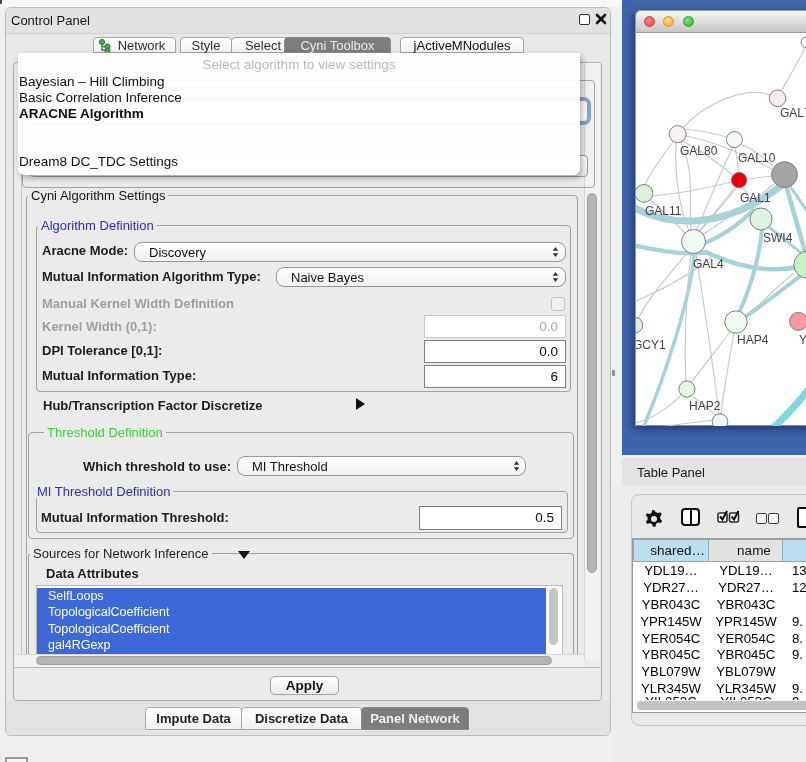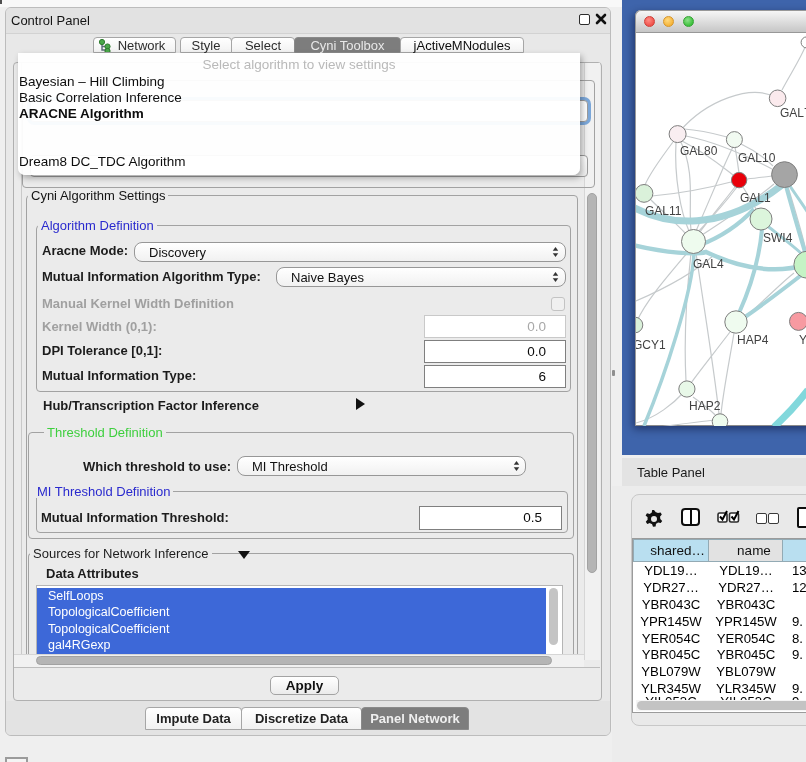--- a/index.html
+++ b/index.html
@@ -4,21 +4,21 @@
 html,body{margin:0;padding:0}
 body{width:806px;height:762px;position:relative;overflow:hidden;background:#efefef;
   font-family:"Liberation Sans", sans-serif;-webkit-font-smoothing:antialiased}
 .abs{position:absolute}
 .lbl{position:absolute;font-size:13px;font-weight:bold;color:#1c1c1c;white-space:nowrap}
 .dlbl{position:absolute;font-size:13px;font-weight:bold;color:#a0a0a0;white-space:nowrap}
 .gb{position:absolute;border:1px solid #a2a2a2;border-radius:4px;box-sizing:border-box}
 .gl{position:absolute;font-size:13px;line-height:13px;background:#ebebeb;padding:0 3px;white-space:nowrap}
 .combo{position:absolute;background:linear-gradient(#ffffff,#f1f1f1);border:1px solid #979797;border-radius:8px;box-sizing:border-box;font-size:13px;color:#111}
 .combo span{position:absolute;left:14px;top:2px;white-space:nowrap}
-.fld{position:absolute;background:#fff;border:1px solid #7f7f7f;box-sizing:border-box;font-size:13.5px;color:#0a0a0a;text-align:right;padding-right:19px}
+.fld{position:absolute;background:#fff;border:1px solid #7f7f7f;box-sizing:border-box;font-size:13.5px;color:#0a0a0a;text-align:right;padding-right:7px}
 .tab{position:absolute;box-sizing:border-box;height:16px;border:1px solid #a6a6a6;border-radius:4px 4px 0 0;background:linear-gradient(#ffffff,#f2f2f2);font-size:13px;color:#2d2d2d;text-align:center;line-height:15px;white-space:nowrap}
 .seltab{background:#7d7d7d;color:#e4e4e4;border-color:#8a8a8a}
 .btab{position:absolute;box-sizing:border-box;height:23px;border:1px solid #a6a6a6;border-radius:4px 4px 0 0;background:linear-gradient(#ffffff,#f1f1f1);font-size:13px;font-weight:bold;color:#222;text-align:center;line-height:22px;white-space:nowrap}
 .btab.seltab,.tab.seltab{background:#7d7d7d;color:#e8e8e8;border-color:#8a8a8a}
 .carr{position:absolute;width:7px;height:12px}
 .ditem{position:absolute;left:1px;right:1px;height:16px;font-size:13.5px;color:#0d0d0d;white-space:nowrap}
 .li{position:absolute;left:0;width:498px;height:16.3px;background:#3d68d8;color:#fff;font-size:12.5px;line-height:16px;padding-left:11px}
 .netlab{font-size:12px;fill:#424242;font-family:"Liberation Sans",sans-serif}
 .trow{position:absolute;font-size:13.2px;color:#000;white-space:nowrap}
 </style></head>
@@ -37,21 +37,21 @@
   </svg>
 
 <div class="tab" style="left:93px;top:37px;width:83px"><svg class="abs" style="left:5px;top:1px" width="12" height="13" viewBox="0 0 12 13">
       <path d="M3 4 V11 H8 M3 7.5 H7" stroke="#5c6b7a" stroke-width="1.4" fill="none"></path>
       <circle cx="3" cy="3" r="2.6" fill="#4aa84a" stroke="#2d7a2d"></circle>
       <circle cx="8.5" cy="7.5" r="2.6" fill="#4aa84a" stroke="#2d7a2d"></circle>
       <circle cx="8.5" cy="12" r="2.6" fill="#4aa84a" stroke="#2d7a2d"></circle>
     </svg><span style="margin-left:14px">Network</span></div>
 <div class="tab" style="left:180px;top:37px;width:52px">Style</div>
 <div class="tab" style="left:231px;top:37px;width:64px">Select</div>
-<div class="tab seltab" style="left:294px;top:37px;width:107px">Cyni Toolbox</div>
+<div class="tab seltab" style="left:284px;top:37px;width:107px">Cyni Toolbox</div>
 <div class="tab" style="left:400px;top:37px;width:124px;color:#0e0e0e">jActiveMNodules</div>
 
 <div class="abs" style="left:13px;top:62px;width:589px;height:639px;background:#ebebeb;border:1px solid #b0b0b0;border-radius:4px;box-sizing:border-box"></div>
 
 <div class="gb" style="left:22px;top:80px;width:573px;height:108px;z-index:2"></div>
 <div class="abs" style="left:30px;top:100px;width:558px;height:22px;background:#fdfdfd;border:1px solid #9b9b9b;border-radius:4px;box-sizing:border-box;box-shadow:0 0 0 3px #7ba7d9;z-index:2"></div>
 <div class="abs" style="left:30px;top:155px;width:558px;height:22px;background:linear-gradient(#fdfdfd,#ededed);border:1px solid #9b9b9b;border-radius:4px;box-sizing:border-box;z-index:2"></div>
 
 <div class="abs" style="left:584px;top:63px;width:16px;height:597px;background:#f1f1f1;border-left:1px solid #d6d6d6;box-sizing:border-box"></div>
 <div class="abs" style="left:587px;top:193px;width:10px;height:380px;background:#b5b5b5;border:1px solid #a2a2a2;border-radius:6px;box-sizing:border-box"></div>
@@ -84,21 +84,21 @@
 
 <svg class="carr" style="left:552px;top:246px" viewBox="0 0 9 13">
     <path d="M4.5 0 L8 5 H1 Z" fill="#333"></path>
     <path d="M4.5 13 L1 8 H8 Z" fill="#333"></path>
   </svg>
 <svg class="carr" style="left:552px;top:271px" viewBox="0 0 9 13">
     <path d="M4.5 0 L8 5 H1 Z" fill="#333"></path>
     <path d="M4.5 13 L1 8 H8 Z" fill="#333"></path>
   </svg>
 
-<div class="lbl" style="left:43px;top:398px">Hub/Transcription Factor Inference</div>
+<div class="lbl" style="left:43px;top:398px">Hub/Transcription Factor Discretize</div>
 <div class="abs" style="left:356px;top:398px;width:0;height:0;border-left:9px solid #111;border-top:6.5px solid transparent;border-bottom:6.5px solid transparent"></div>
 
 <div class="gb" style="left:28px;top:432px;width:546px;height:107px"></div>
 <div class="gl" style="left:44px;top:426px;color:#3ecf3e">Threshold Definition</div>
 <div class="lbl" style="left:83px;top:459px">Which threshold to use:</div>
 <div class="combo" style="left:237px;top:456px;width:289px;height:20px">
     <span>MI Threshold</span>
   </div>
 
 <svg class="carr" style="left:513px;top:460px" viewBox="0 0 9 13">
@@ -134,21 +134,21 @@
 
 <div class="abs" style="left:5px;top:757px;width:19px;height:10px;background:#f4f4f4;border:2px solid #9b9b9b"></div>
 
 <div class="abs" style="left:612px;top:370px;width:3px;height:6px;background:#8f8f8f;border-radius:1px"></div>
 
 <div class="abs" style="left:18px;top:53px;width:562px;height:122px;z-index:5;background:rgba(255,255,255,0.95);border-radius:0 0 7px 7px;box-shadow:2px 3px 6px rgba(0,0,0,0.3)">
   <div class="abs" style="left:0;top:4px;width:100%;text-align:center;font-size:13.5px;color:#b9b9b9">Select algorithm to view settings</div>
   <div class="ditem" style="top:21px">Bayesian – Hill Climbing</div>
   <div class="ditem" style="top:37px">Basic Correlation Inference</div>
   <div class="ditem" style="top:53px;font-weight:bold">ARACNE Algorithm</div>
-  <div class="ditem" style="top:101px">Dream8 DC_TDC Algorithm</div>
+  <div class="ditem" style="top:101px">Dream8 DC_TDC Settings</div>
 </div>
 
 <div class="abs" style="left:622px;top:0;width:184px;height:455px;background:#3e64ab"></div>
 
 <div class="abs" style="left:635px;top:10px;width:180px;height:416px;border-radius:6px 0 0 0;box-shadow:-2px 3px 9px rgba(0,0,30,0.45);background:#fff;border-left:1px solid #9a9a9a;border-bottom:1px solid #8a8a8a;box-sizing:border-box"></div>
 <div class="abs" style="left:635px;top:10px;width:180px;height:23px;background:linear-gradient(#f6f6f6,#c6c6c6);border-radius:6px 0 0 0;border:1px solid #989898;border-right:none;box-sizing:border-box"></div>
 <div class="abs" style="left:644px;top:16px;width:11px;height:11px;border-radius:50%;background:radial-gradient(circle at 40% 35%,#ff8c84,#f0524b 70%);border:1px solid #ce3f38;box-sizing:border-box"></div>
 <div class="abs" style="left:663px;top:16px;width:11px;height:11px;border-radius:50%;background:radial-gradient(circle at 40% 35%,#ffd97e,#f5b43a 70%);border:1px solid #d6952a;box-sizing:border-box"></div>
 <div class="abs" style="left:683px;top:16px;width:11px;height:11px;border-radius:50%;background:radial-gradient(circle at 40% 35%,#8ee08a,#3dc13c 70%);border:1px solid #35a235;box-sizing:border-box"></div>
 

